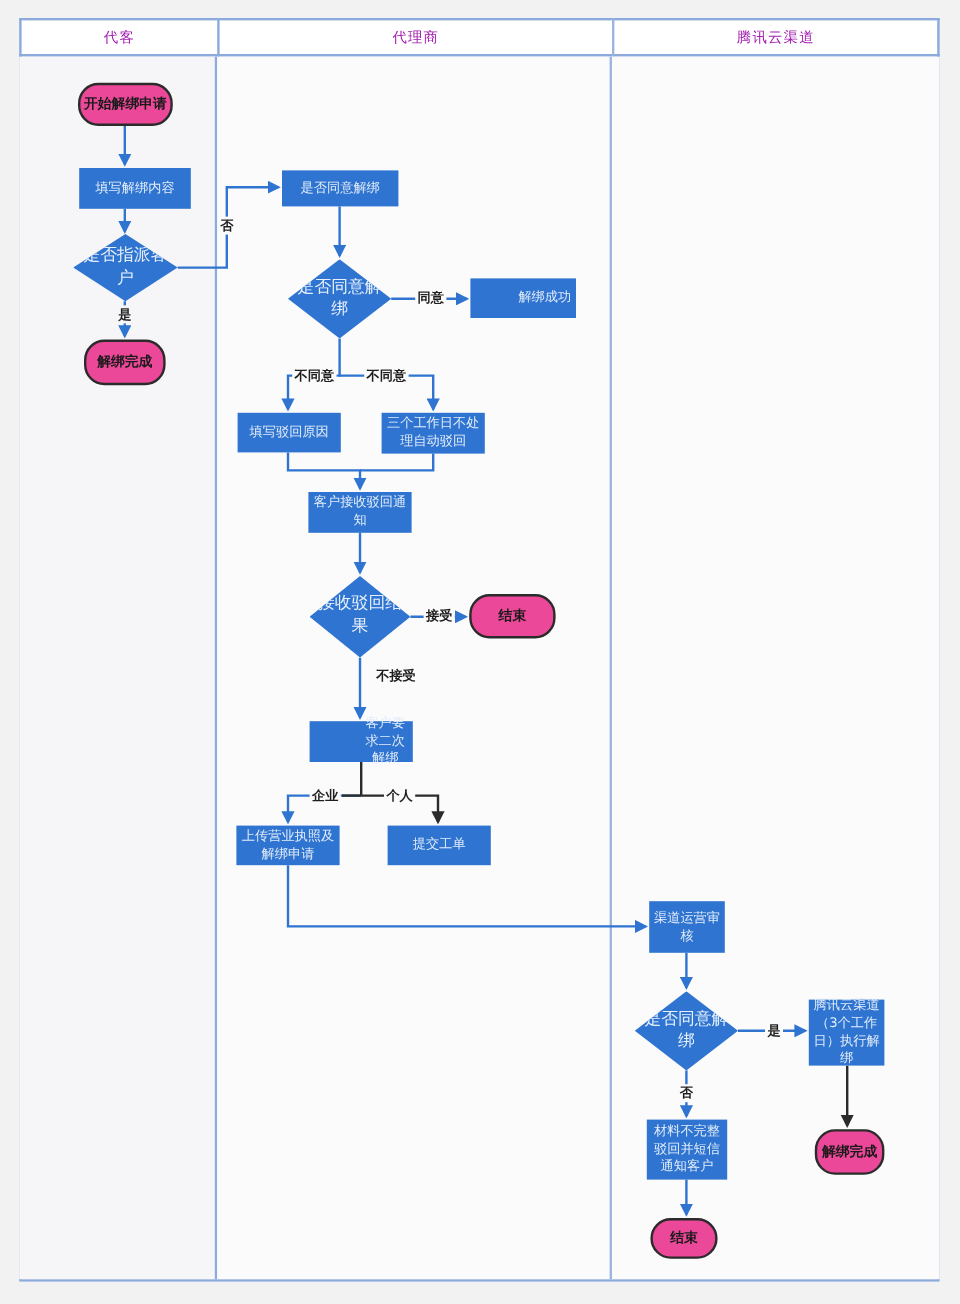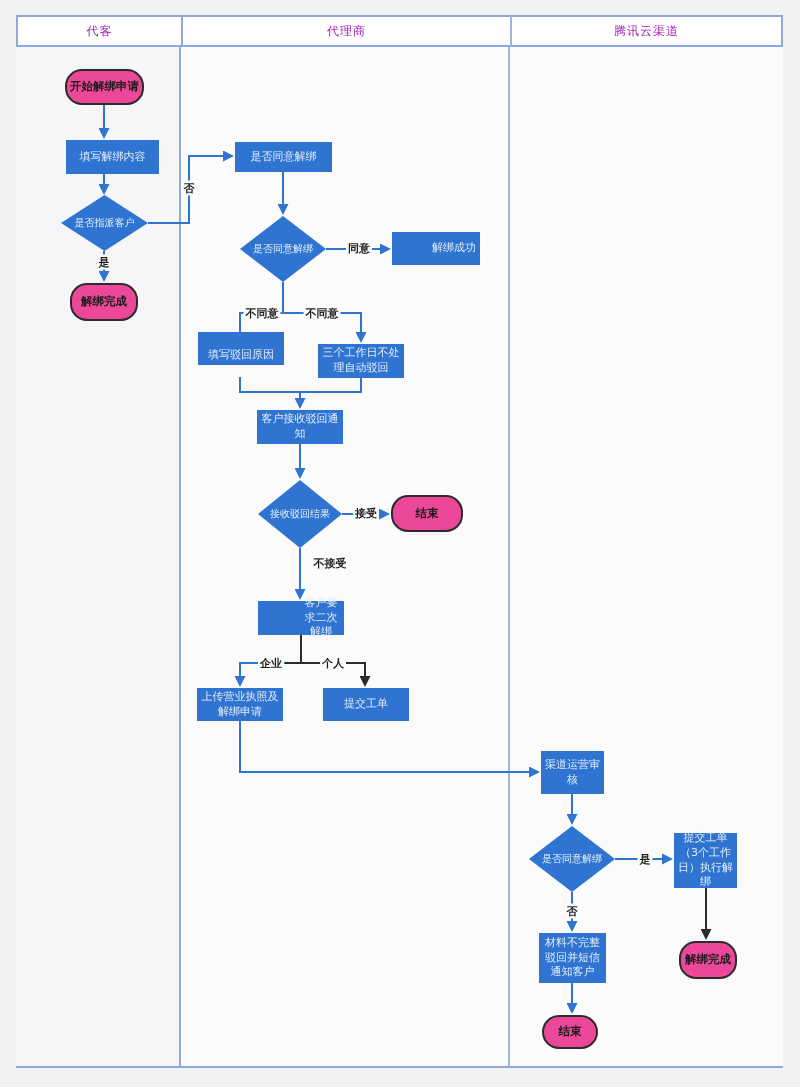--- a/index.html
+++ b/index.html
@@ -17,21 +17,21 @@
                  color:#a21caf; font-size:12px; letter-spacing:1px; }
   .lh1 { left:16px;  width:165px; border-left:2px solid #8caadb; border-top:2px solid #8caadb; }
   .lh2 { left:181px; width:329px; border-top:2px solid #8caadb; border-left:2px solid #8caadb;}
   .lh3 { left:510px; width:273px; border-top:2px solid #8caadb; border-left:2px solid #9db6e0; border-right:2px solid #8caadb;}
 
   svg.edges { position:absolute; left:0; top:0; z-index:1; pointer-events:none; }
 
   .node { position:absolute; z-index:2; display:flex; align-items:center; justify-content:center;
           text-align:center; line-height:1.35; }
   .proc { background:#2e74d0; color:#e2ecfa; font-size:11px; padding:2px 4px; }
-  .diamond { background:#2e74d0; color:#e6effb; font-size:10px;
+  .diamond { background:#2e74d0; color:#e6effb; font-size:14px;
              clip-path:polygon(50% 0,100% 50%,50% 100%,0 50%); padding:0 6px; }
   .term { background:#ec4899; border:2px solid #2b2b2b; border-radius:17px;
           color:#1a1a1a; font-weight:bold; font-size:11.5px; }
 
   .elabel { position:absolute; z-index:3; transform:translate(-50%,-50%);
             font-size:11px; font-weight:bold; color:#1f1f1f; padding:0 2px; white-space:nowrap; }
   .bg-l1 { background:#f6f6f8; }
   .bg-l2 { background:#fbfbfc; }
   .bg-l3 { background:#fbfbfc; }
 </style>
@@ -109,30 +109,30 @@
 
   <div class="node proc" style="left:235px;top:142px;width:97px;height:30px;">
       <span>是否同意解绑</span>
     </div>
   <div class="node diamond" style="left:240px;top:216px;width:86px;height:66px;">
       <span>是否同意解绑</span>
     </div>
   <div class="node proc" style="left:392px;top:232px;width:88px;height:33px;justify-content:flex-end;">
       <span>解绑成功</span>
     </div>
-  <div class="node proc" style="left:198px;top:332px;width:86px;height:33px;align-items:flex-end;">
+  <div class="node proc" style="left:198px;top:344px;width:86px;height:33px;">
       <span>填写驳回原因</span>
     </div>
   <div class="node proc" style="left:318px;top:344px;width:86px;height:34px;">
       <span>三个工作日不处理自动驳回</span>
     </div>
   <div class="node proc" style="left:257px;top:410px;width:86px;height:34px;">
       <span>客户接收驳回通知</span>
     </div>
-  <div class="node diamond" style="left:258px;top:480px;width:84px;height:68px;">
+  <div class="node diamond" style="left:258px;top:480px;width:84px;height:68px;font-family:Liberation Mono, monospace;">
       <span>接收驳回结果</span>
     </div>
   <div class="node term" style="left:391px;top:495px;width:72px;height:37px;">
       <span>结束</span>
     </div>
   <div class="node proc" style="left:258px;top:601px;width:86px;height:34px;padding-left:44px;">
       <span>客户要求二次解绑</span>
     </div>
   <div class="node proc" style="left:197px;top:688px;width:86px;height:33px;">
       <span>上传营业执照及解绑申请</span>
@@ -141,21 +141,21 @@
       <span>提交工单</span>
     </div>
 
   <div class="node proc" style="left:541px;top:751px;width:63px;height:43px;">
       <span>渠道运营审核</span>
     </div>
   <div class="node diamond" style="left:529px;top:826px;width:86px;height:66px;">
       <span>是否同意解绑</span>
     </div>
   <div class="node proc" style="left:674px;top:833px;width:63px;height:55px;">
-      <span>提交工单（3个工作日）执行解绑</span>
+      <span>腾讯云渠道（3个工作日）执行解绑</span>
     </div>
   <div class="node proc" style="left:539px;top:933px;width:67px;height:50px;">
       <span>材料不完整驳回并短信通知客户</span>
     </div>
   <div class="node term" style="left:542px;top:1015px;width:56px;height:34px;">
       <span>结束</span>
     </div>
   <div class="node term" style="left:679px;top:941px;width:58px;height:38px;">
       <span>解绑完成</span>
     </div>

